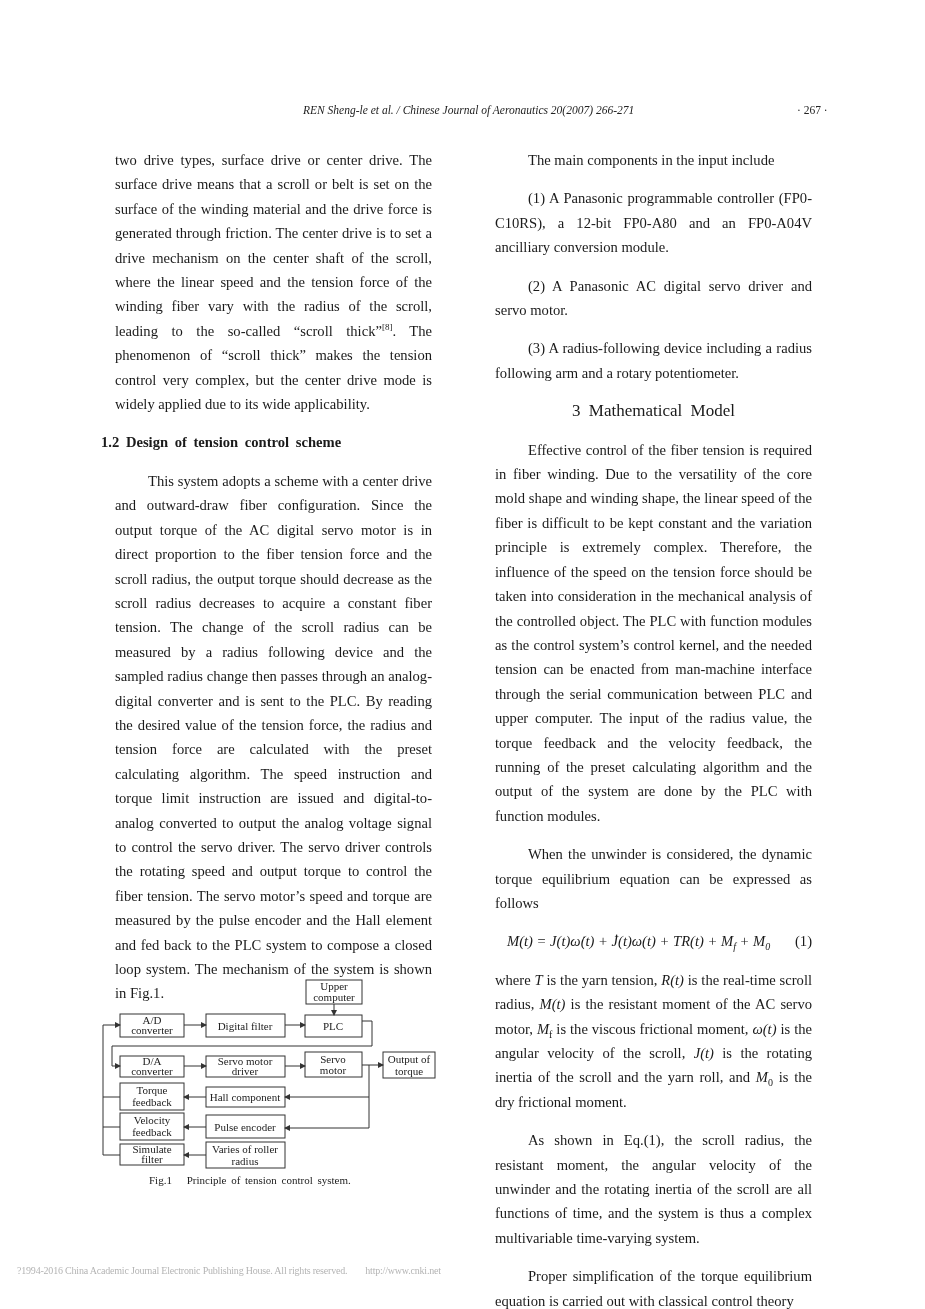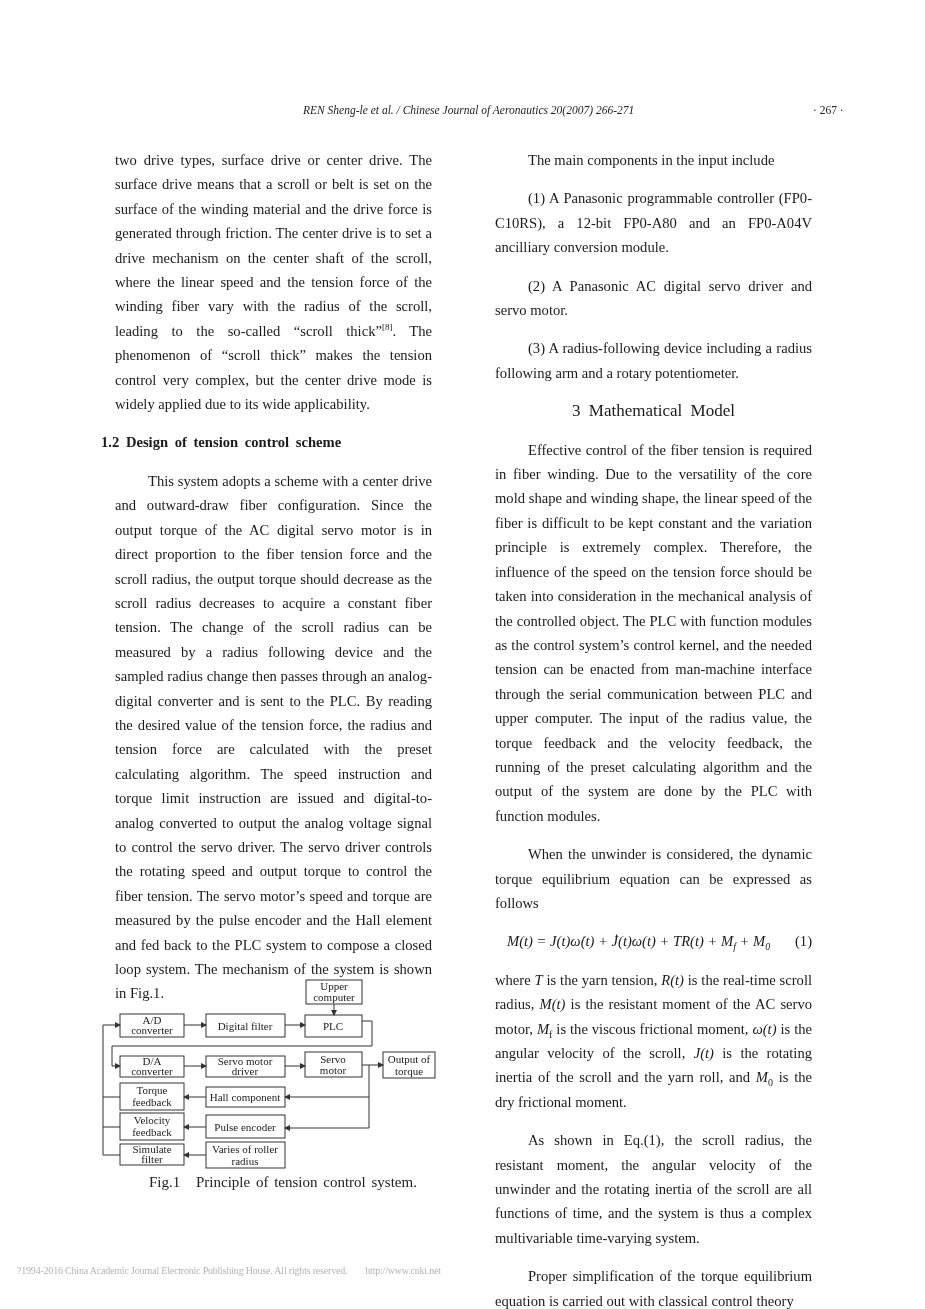--- a/index.html
+++ b/index.html
@@ -1,34 +1,34 @@
 <!DOCTYPE html>
 <html><head>
 <meta charset="utf-8">
 <style>
   html, body { margin: 0; padding: 0; background: #ffffff; }
   body { width: 925px; height: 1309px; position: relative; overflow: hidden;
          font-family: "Liberation Serif", "DejaVu Serif", serif; color: #1a1a1a; }
   .running-head { position: absolute; top: 104px; left: 0; width: 925px; font-size: 11.5px; font-style: italic; color: #222; }
   .running-head .rh-title { position: absolute; left: 303px; }
-  .running-head .rh-page { position: absolute; left: 797px; font-style: normal; margin-left: 16px; }
+  .running-head .rh-page { position: absolute; left: 797px; font-style: normal; }
   .col { position: absolute; top: 134px; width: 345px; font-size: 14.6px; line-height: 24.4px; text-align: justify; }
   .col.left { left: 101px; }
   .col.right { left: 481px; }
   .col p { margin: 14px; }
   .indent { text-indent: 33px; }
   .subhead { font-weight: bold; margin: 6px 0 6px 0 !important; word-spacing: 3px; }
   .section-title { text-align: center; font-size: 17px; margin: 13px 0 9px 0 !important; word-spacing: 4px; }
   .equation { font-style: italic; display: flex; justify-content: space-between; padding-left: 12px; }
   .equation .eqno { font-style: normal; }
   sup { font-size: 9px; line-height: 0; }
   sub { font-size: 10px; line-height: 0; }
   .fig { position: absolute; left: 95px; top: 975px; width: 350px; height: 230px; }
   .fig svg { position: absolute; left: 0; top: 0; }
-  .fig-caption { position: absolute; left: 149px; top: 1174px; font-size: 15px; color: #222; word-spacing: 2px; }
+  .fig-caption { position: absolute; left: 149px; top: 1174px; font-size: 11px; color: #222; word-spacing: 2px; }
   .fig-caption .num { margin-right: 10px; }
   .footer { position: absolute; top: 1265px; left: 17px; font-size: 10px; color: #b4b4b4; letter-spacing: -0.2px; }
   .footer .url { margin-left: 18px; }
 </style>
 </head>
 <body>
 
 <div class="running-head">
   <span class="rh-title">REN Sheng-le et al. / Chinese Journal of Aeronautics 20(2007) 266-271</span>
   <span class="rh-page">· 267 ·</span>

